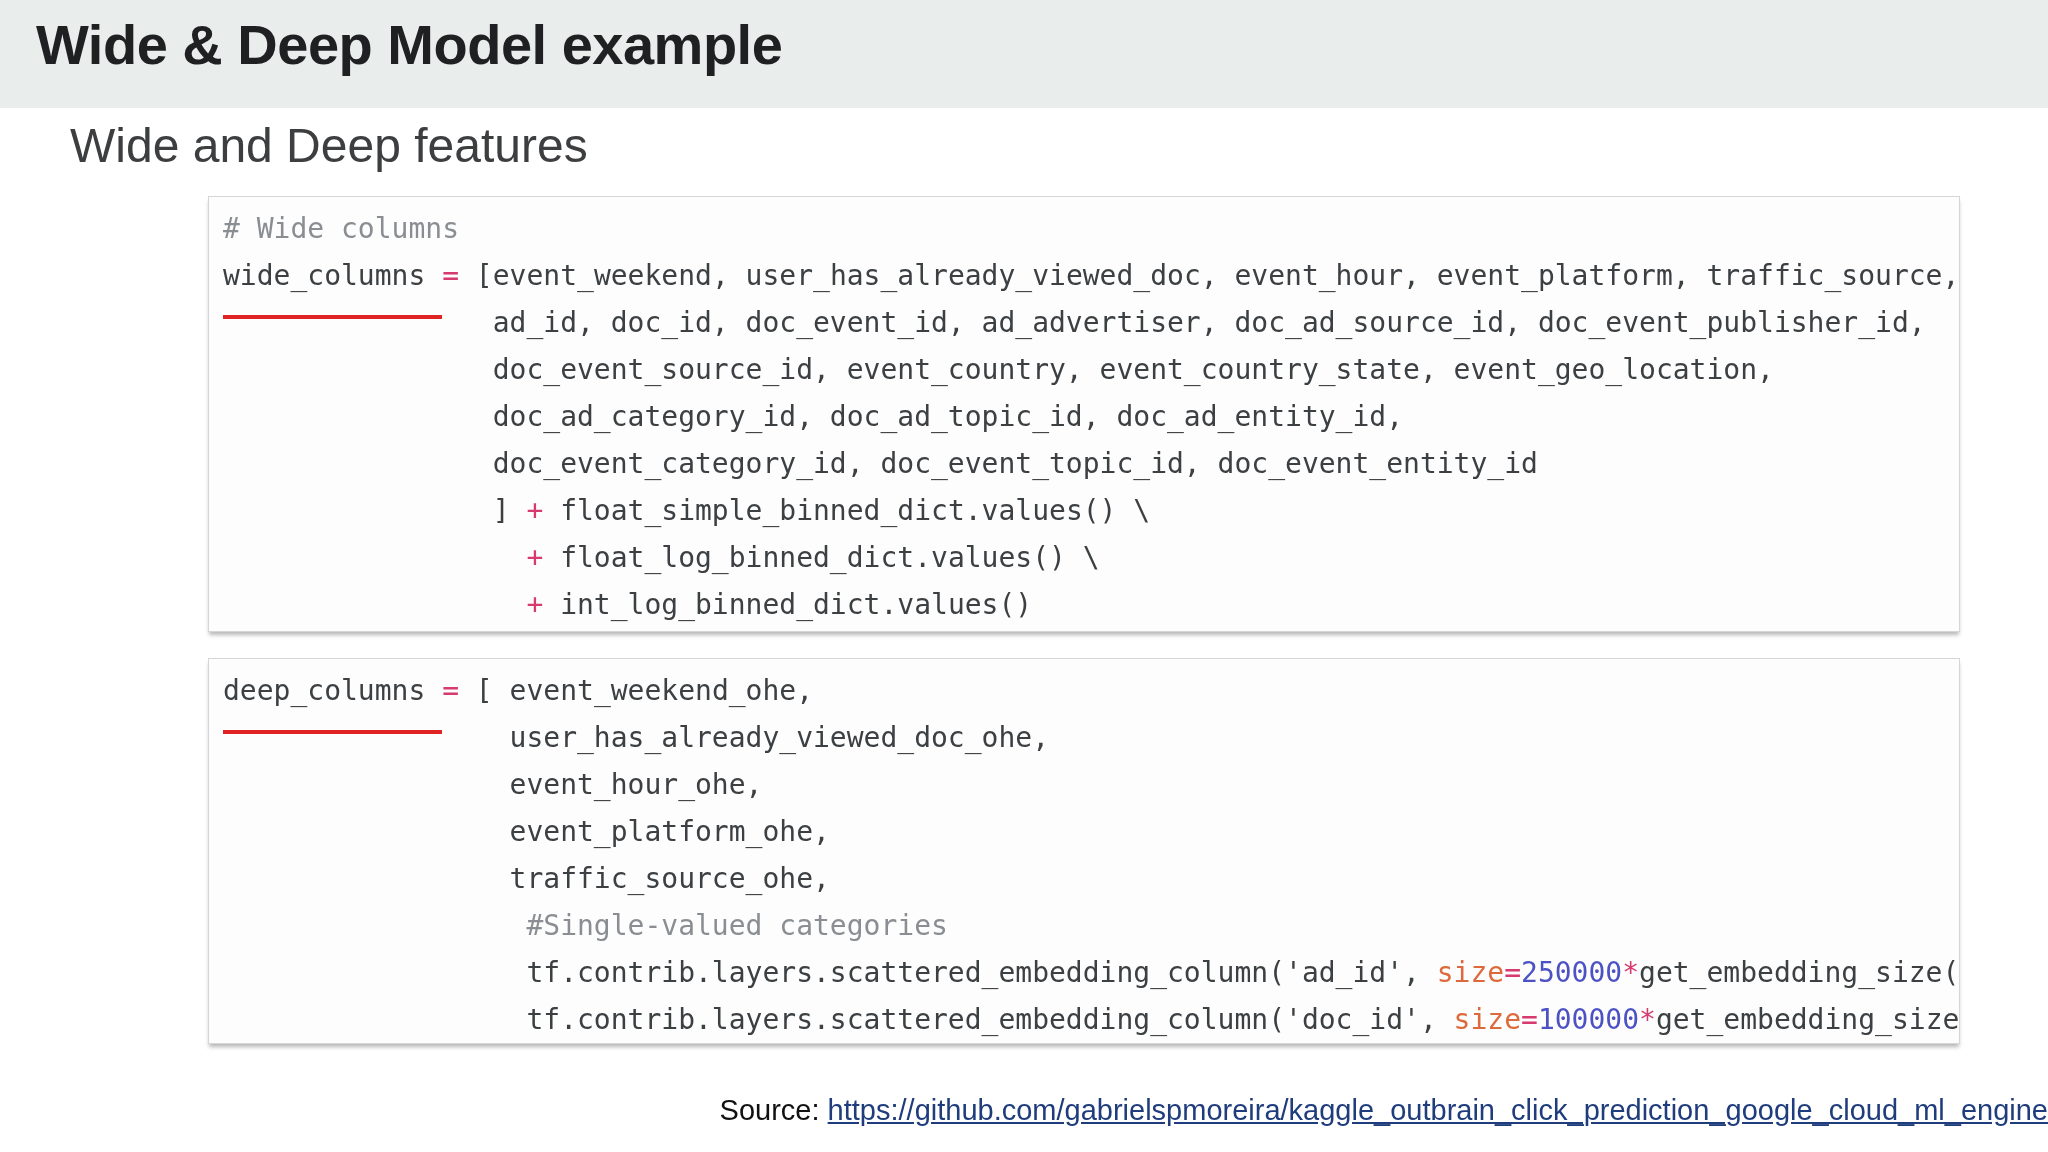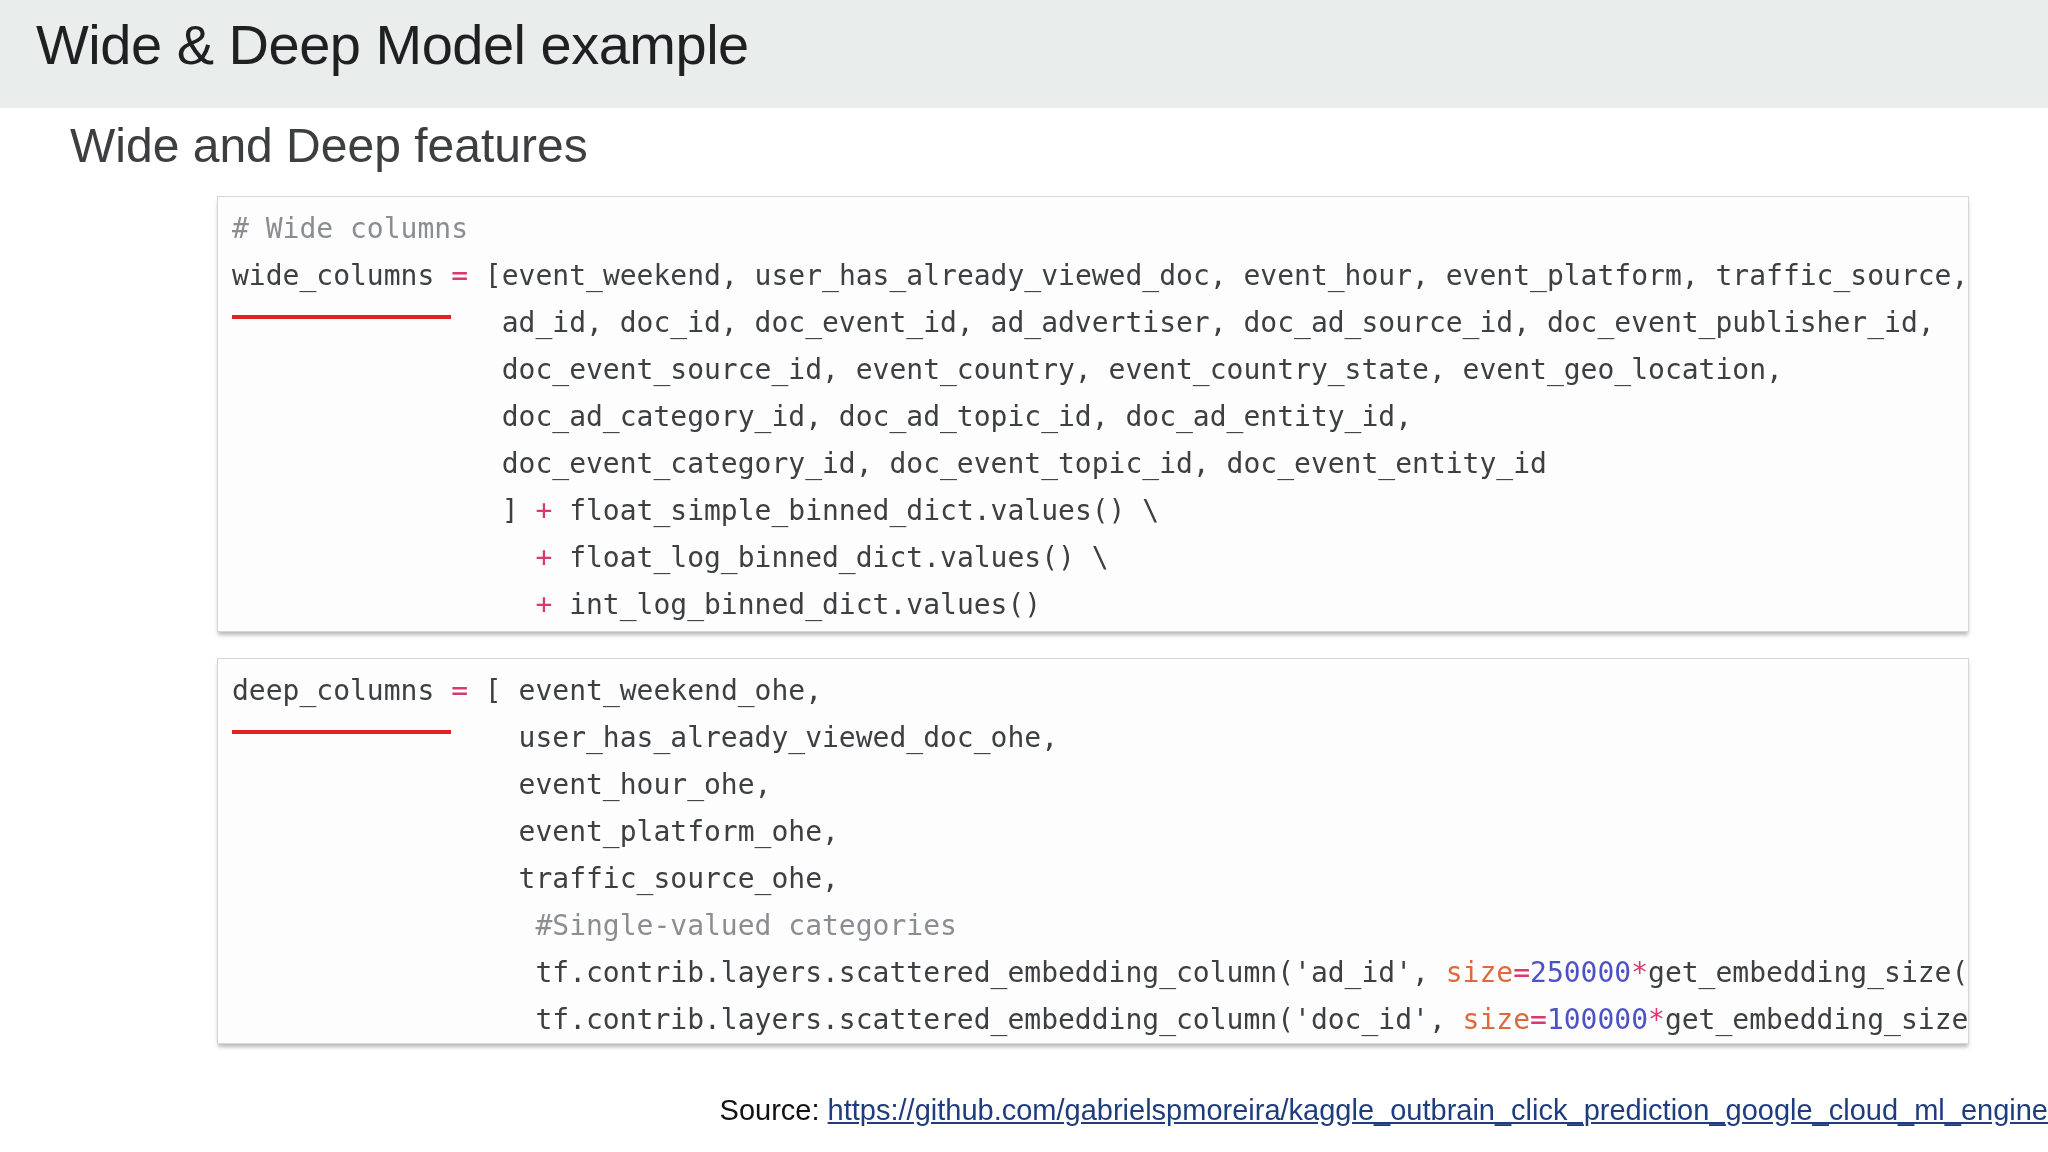--- a/index.html
+++ b/index.html
@@ -11,30 +11,30 @@
     font-family:"Liberation Sans",sans-serif;
   }
   
   #header-bar{
     position:absolute;left:0;top:0;width:2048px;height:108px;
     background:var(--c-header_bg,#e9eeec);
   }
   #page-title{
     position:absolute;left:36px;top:0;height:88px;
     display:flex;align-items:center;
-    font-size:56px;font-weight:400;color:#1e2021;
+    font-size:56px;font-weight:700;color:#1e2021;
     letter-spacing:-0.5px;
   }
   #slide-subtitle{
     position:absolute;left:70px;top:118px;
     font-size:48px;font-weight:400;color:#3c3e40;
   }
   
   .code-block{
-    position:absolute;left:217px;width:1752px;
+    position:absolute;left:208px;width:1752px;
     background:#fdfdfd;
     border:1px solid #d6d6d6;
     box-shadow:0 4px 4px -1px rgba(0,0,0,0.28);
     overflow:hidden;
     box-sizing:border-box;
   }
   #code-block-wide{top:196px;height:436px;}
   #code-block-deep{top:658px;height:386px;}
   .code-inner{
     padding:8px 0 0 14px;

